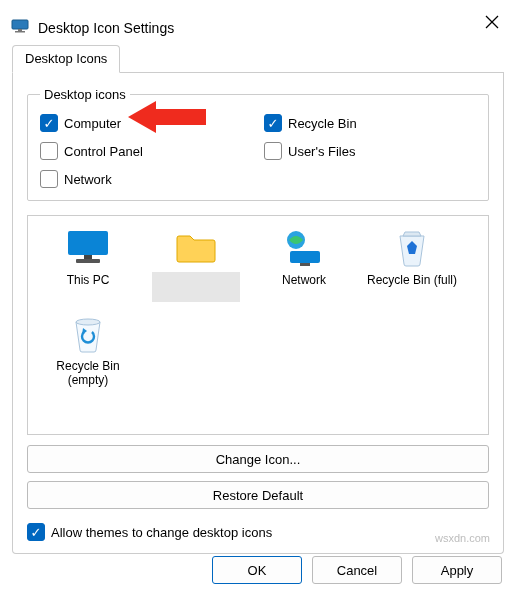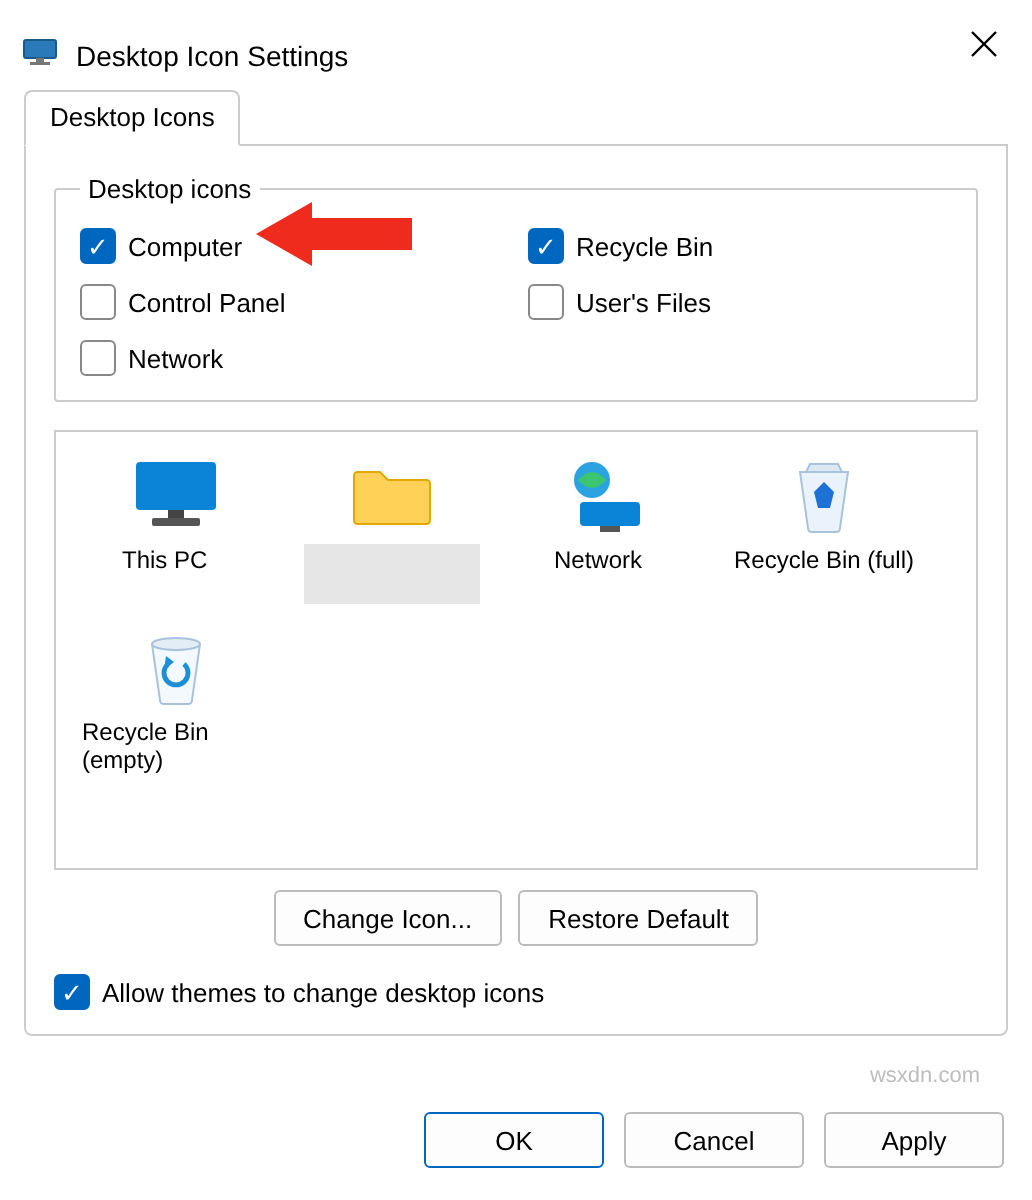--- a/index.html
+++ b/index.html
@@ -100,21 +100,21 @@
     height: 220px;
     overflow: auto;
   }
   .icon-grid {
     display: flex;
     flex-wrap: wrap;
     gap: 4px;
   }
   .icon-item {
     width: 104px;
-    text-align: left;
+    text-align: center;
     display: flex;
     flex-direction: column;
     align-items: center;
     padding: 4px 2px;
     font-size: 12px;
     line-height: 1.2;
   }
   .icon-graphic {
     width: 48px; height: 40px;
     margin-bottom: 4px;
@@ -123,23 +123,24 @@
   .lbl {
     min-width: 60px;
     padding: 1px 3px;
   }
   .blank-label {
     width: 88px; height: 30px;
     background: #e6e6e6;
   }
   .btn-row {
     display: flex;
-    justify-content: center;
+    justify-content: flex-end;
     gap: 8px;
     margin-top: 10px;
+    flex-direction: column;
   }
   .btn {
     border: 1px solid #bbb;
     background: #fdfdfd;
     border-radius: 3px;
     height: 28px;
     padding: 0 14px;
     font-family: inherit;
     font-size: 13px;
     cursor: pointer;

